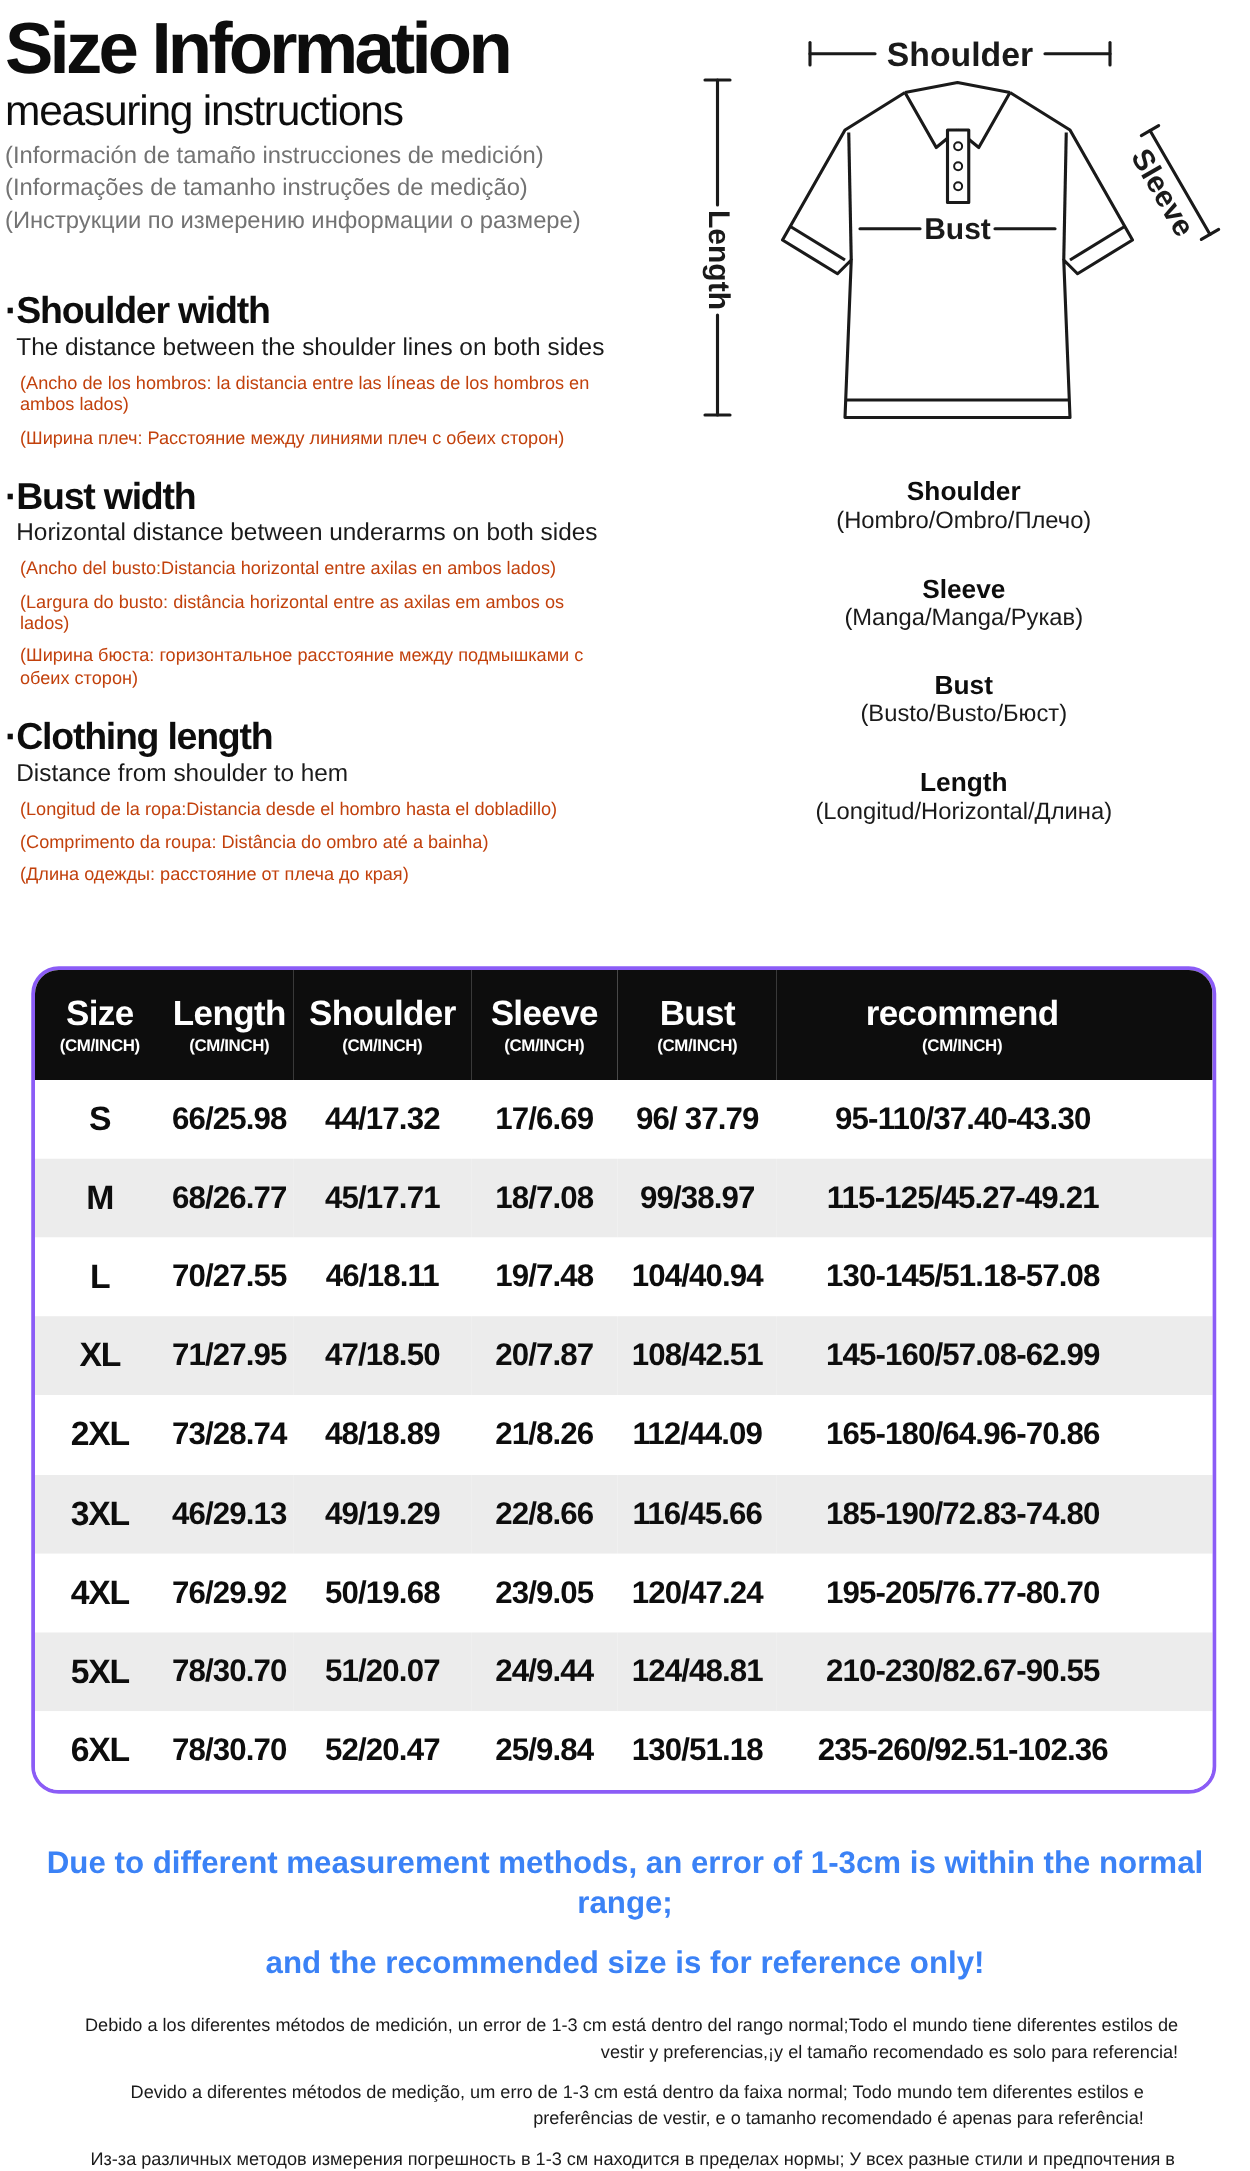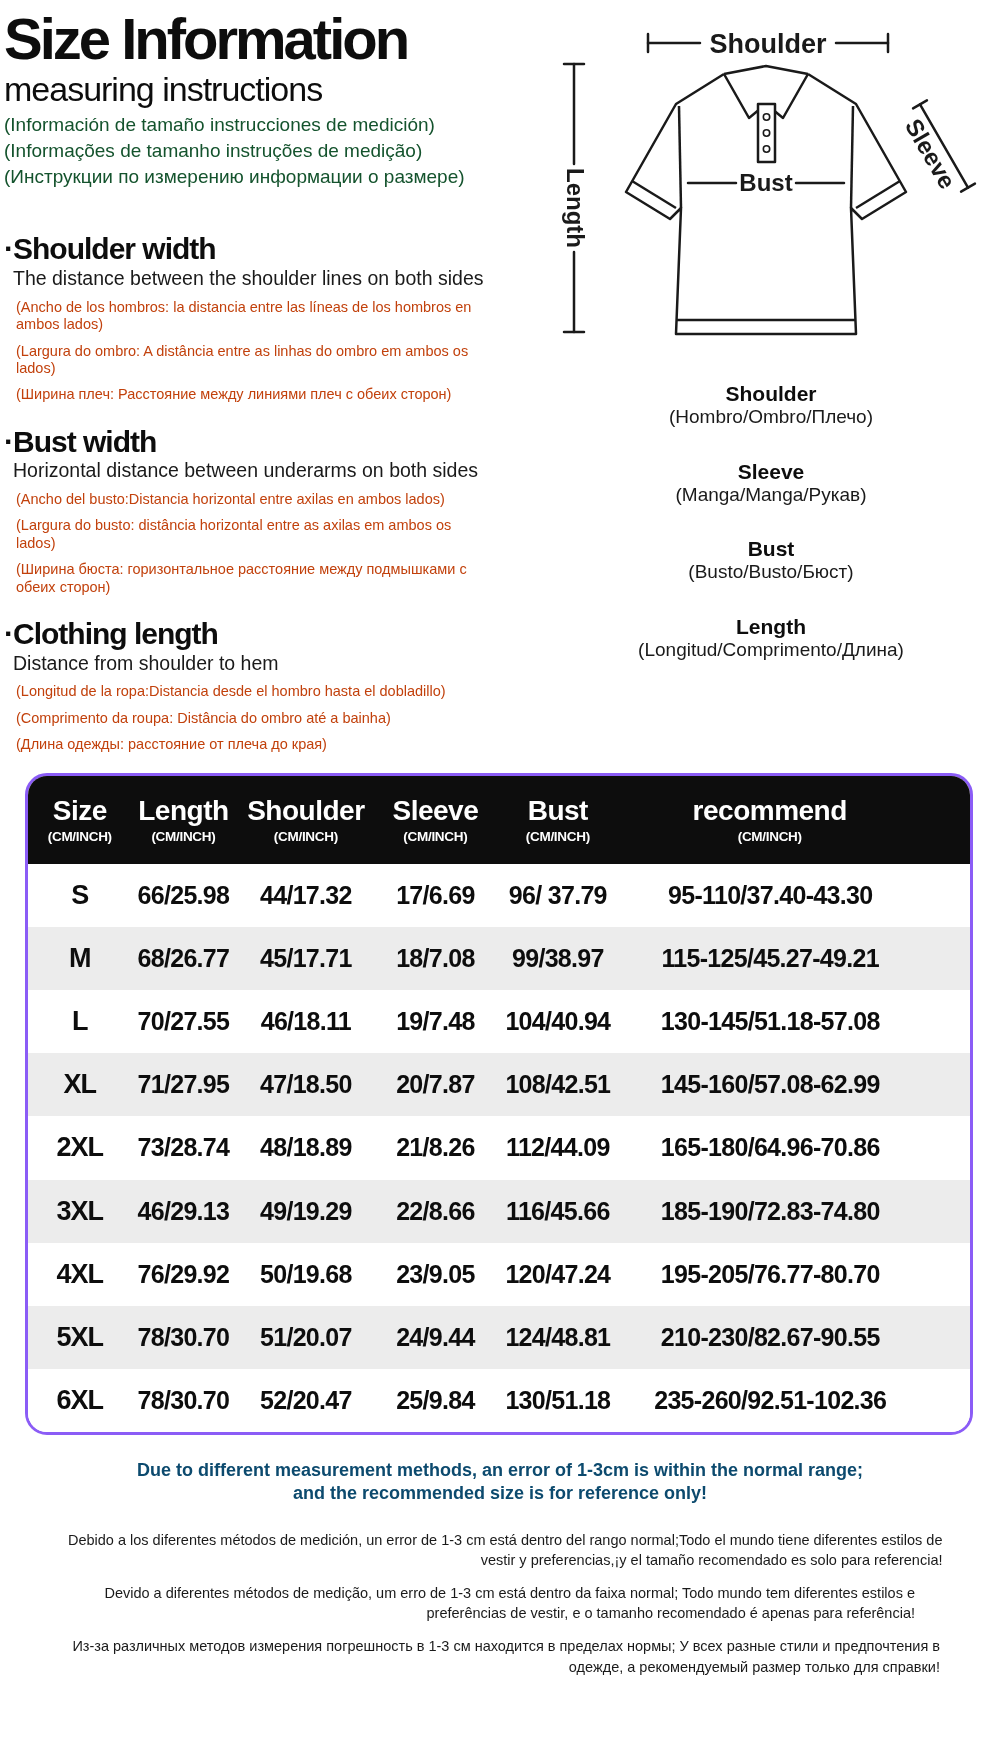--- a/index.html
+++ b/index.html
@@ -14,21 +14,21 @@
   
   .left-col { position: absolute; left: 4px; top: 10px; width: 545px; }
   .brand-title {
     margin: 0; font-size: 58px; font-weight: bold; letter-spacing: -3px;
     line-height: 1.0; color: #0d0d0d; white-space: nowrap;
   }
   .brand-sub {
     margin: 4px 0 6px; font-size: 34px; font-weight: normal; letter-spacing: -1px;
     line-height: 1.0; color: #0d0d0d;
   }
-  .header-trans p { margin: 0; font-size: 19px; line-height: 1.36; color: #14532d; }
+  .header-trans p { margin: 0; font-size: 19px; line-height: 1.36; color: #737373; }
 
   .measure-section { margin-top: 22px; }
   .measure-section.first { margin-top: 44px; }
   .sec-title { margin: 0; font-size: 30px; font-weight: bold; letter-spacing: -1px; line-height: 1.05; color: #0d0d0d; }
   .sec-desc { margin: 3px 0 9px 9px; font-size: 19.5px; line-height: 1.12; color: #1a1a1a; }
   .sec-trans { margin: 0 0 9px 12px; font-size: 14.5px; line-height: 1.2; max-width: 472px; color: #c2410c; }
 
   
   .right-col { position: absolute; left: 548px; top: 12px; width: 446px; }
   svg.diagram { display: block; width: 446px; height: 354px; }
@@ -52,21 +52,21 @@
     text-align: center; vertical-align: middle;
     font-size: 25px; font-weight: bold; letter-spacing: -0.7px; color: #0d0d0d;
   }
   tbody td:first-child { font-size: 27px; letter-spacing: -1px; }
   th:last-child, tbody td:last-child { padding-right: 52px; }
   tbody tr { background: #fff; }
   tbody tr.alt { background: #ececec; }
 
   
   .footer { position: absolute; left: 0; top: 1459px; width: 1000px; text-align: center; }
-  .footer-en p { margin: 0; font-size: 18px; font-weight: bold; line-height: 1.27; color: #0c4a6e; }
+  .footer-en p { margin: 16px; font-size: 25px; font-weight: bold; line-height: 1.27; color: #3b82f6; }
   .footer-trans { margin: 0 auto; font-size: 14.5px; line-height: 1.42; color: #1a1a1a; text-align: right; }
   .footer-es { margin-top: 25px; max-width: 885px; }
   .footer-pt { margin-top: 12px; max-width: 830px; }
   .footer-ru { margin-top: 12px; max-width: 880px; }
 </style>
 </head>
 <body>
 
 <div class="page">
 
@@ -76,21 +76,20 @@
     <div class="header-trans">
       <p>(Información de tamaño instrucciones de medición)</p>
       <p>(Informações de tamanho instruções de medição)</p>
       <p>(Инструкции по измерению информации о размере)</p>
     </div>
 
     <section class="measure-section first">
       <h3 class="sec-title">·Shoulder width</h3>
       <p class="sec-desc">The distance between the shoulder lines on both sides</p>
       <p class="sec-trans">(Ancho de los hombros: la distancia entre las líneas de los hombros en ambos lados)</p>
-      <p class="sec-trans">(Largura do ombro: A distância entre as linhas do ombro em ambos os lados)</p>
       <p class="sec-trans">(Ширина плеч: Расстояние между линиями плеч с обеих сторон)</p>
     </section>
 
     <section class="measure-section">
       <h3 class="sec-title">·Bust width</h3>
       <p class="sec-desc">Horizontal distance between underarms on both sides</p>
       <p class="sec-trans">(Ancho del busto:Distancia horizontal entre axilas en ambos lados)</p>
       <p class="sec-trans">(Largura do busto: distância horizontal entre as axilas em ambos os lados)</p>
       <p class="sec-trans">(Ширина бюста: горизонтальное расстояние между подмышками с обеих сторон)</p>
     </section>
@@ -168,21 +167,21 @@
       <div class="legend-item">
         <div class="legend-name">Sleeve</div>
         <div class="legend-trans">(Manga/Manga/Рукав)</div>
       </div>
       <div class="legend-item">
         <div class="legend-name">Bust</div>
         <div class="legend-trans">(Busto/Busto/Бюст)</div>
       </div>
       <div class="legend-item">
         <div class="legend-name">Length</div>
-        <div class="legend-trans">(Longitud/Comprimento/Длина)</div>
+        <div class="legend-trans">(Longitud/Horizontal/Длина)</div>
       </div>
     </div>
   </div>
 
   <div class="table-wrap">
     <table class="size-table">
       <colgroup>
         <col style="width:11%">
           <col style="width:11%">
           <col style="width:15%">

